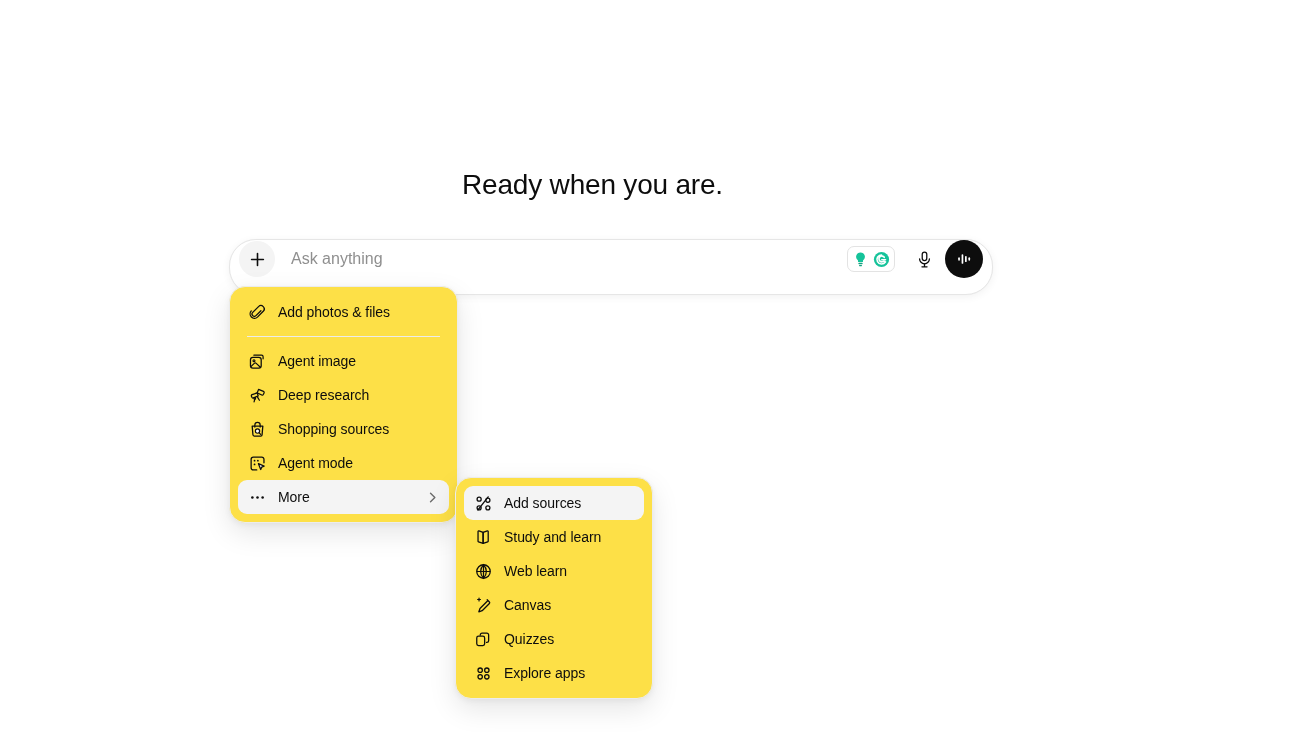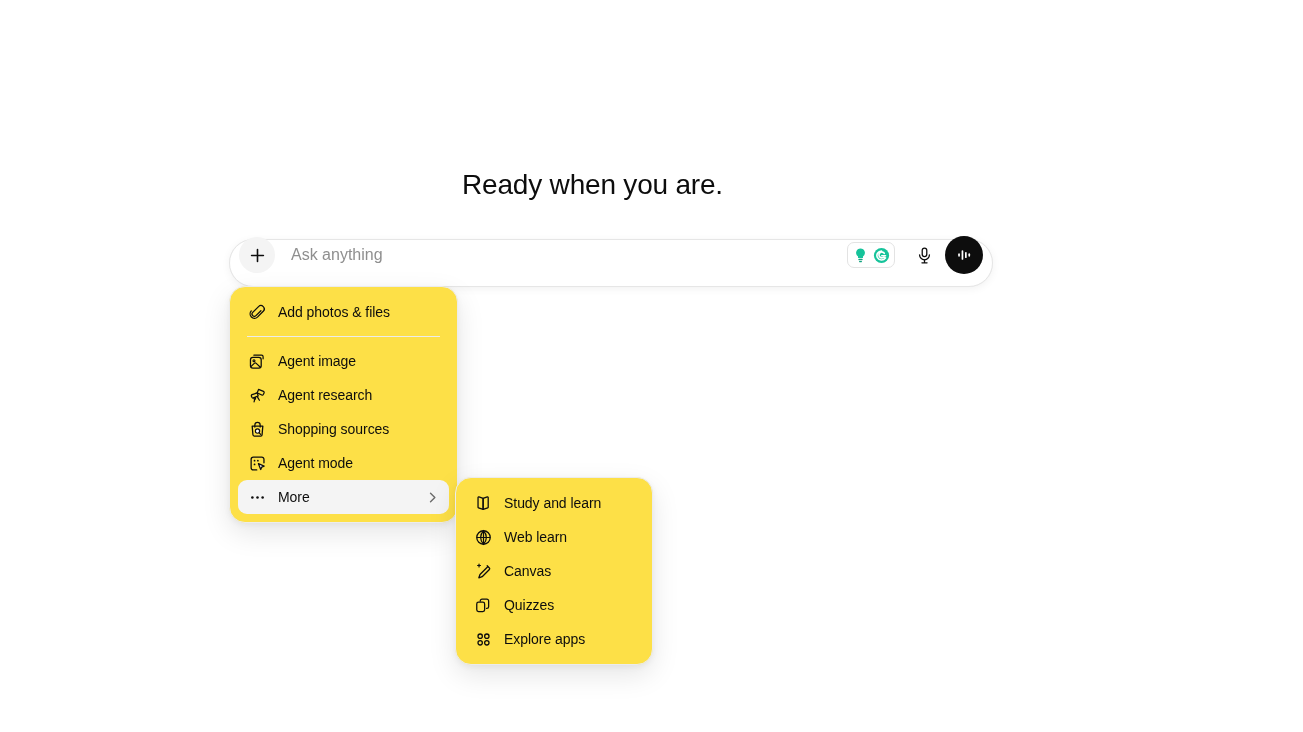--- a/index.html
+++ b/index.html
@@ -30,21 +30,21 @@
     letter-spacing: -0.2px;
     color: #0d0d0d;
   }
 
   
   .composer {
     position: absolute;
     left: 229px;
     top: 239px;
     width: 764px;
-    height: 48px;
+    height: 56px;
     box-sizing: border-box;
     background: #ffffff;
     border: 1px solid #e6e6e6;
     border-radius: 27px;
     box-shadow: 0 2px 8px rgba(0,0,0,0.055), 0 0 1px rgba(0,0,0,0.04);
     display: flex;
     align-items: center;
     padding: 0 9px 16px 9px;
   }
   .plus-btn {
@@ -278,21 +278,21 @@
 
   <div class="menu-item">
     <span class="mi-icon">
       <svg width="19" height="19" viewBox="0 0 20 20" fill="none">
         <path d="M11.1 3.6l5.2 2.1a1.2 1.2 0 0 1 .6 1.6l-.8 1.7a1.2 1.2 0 0 1-1.6.5L9.6 7.3z" stroke="#0d0d0d" stroke-width="1.3" stroke-linejoin="round"></path>
         <path d="M9.6 7.3L4.3 9.1a1.2 1.2 0 0 0-.7 1.6l.5 1.2a1.2 1.2 0 0 0 1.55.6l5.15-2.1z" stroke="#0d0d0d" stroke-width="1.3" stroke-linejoin="round"></path>
         <path d="M7.6 12.1l-1.2 4.6M9.9 11.4l2.1 3.6" stroke="#0d0d0d" stroke-width="1.3" stroke-linecap="round"></path>
         <circle cx="7.1" cy="13.1" r="0.95" stroke="#0d0d0d" stroke-width="1.1"></circle>
       </svg>
     </span>
-    <span class="mi-label">Agent research</span>
+    <span class="mi-label">Deep research</span>
   </div>
 
   <div class="menu-item">
     <span class="mi-icon">
       <svg width="19" height="19" viewBox="0 0 20 20" fill="none">
         <path d="M4.4 6.4h11.2l-.8 9.2a1.4 1.4 0 0 1-1.4 1.3H6.6a1.4 1.4 0 0 1-1.4-1.3z" stroke="#0d0d0d" stroke-width="1.35" stroke-linejoin="round"></path>
         <path d="M7.2 7.4V5.3a2.8 2.8 0 0 1 5.6 0v2.1" stroke="#0d0d0d" stroke-width="1.3" stroke-linecap="round"></path>
         <circle cx="10.0" cy="11.7" r="2.25" stroke="#0d0d0d" stroke-width="1.3" fill="#ffffff"></circle>
         <path d="M11.75 13.5l1.6 1.6" stroke="#0d0d0d" stroke-width="1.3" stroke-linecap="round"></path>
       </svg>
@@ -326,20 +326,32 @@
       <svg width="15" height="15" viewBox="0 0 16 16" fill="none">
         <path d="M5.9 3.4L10.5 8l-4.6 4.6" stroke="#6b6b6b" stroke-width="1.5" stroke-linecap="round" stroke-linejoin="round"></path>
       </svg>
     </span>
   </div>
 
 </div>
 
 <div class="menu menu-sub">
 
+  <div class="menu-item active">
+    <span class="mi-icon">
+      <svg width="19" height="19" viewBox="0 0 20 20" fill="none">
+        <circle cx="5.4" cy="5.4" r="2.15" stroke="#0d0d0d" stroke-width="1.35"></circle>
+        <circle cx="14.6" cy="6.6" r="2.15" stroke="#0d0d0d" stroke-width="1.35"></circle>
+        <circle cx="5.4" cy="14.6" r="2.15" stroke="#0d0d0d" stroke-width="1.35"></circle>
+        <circle cx="14.6" cy="14.6" r="2.15" stroke="#0d0d0d" stroke-width="1.35"></circle>
+        <path d="M14.9 3.0L4.2 16.8" stroke="#0d0d0d" stroke-width="1.35" stroke-linecap="round"></path>
+      </svg>
+    </span>
+    <span class="mi-label">Add sources</span>
+  </div>
 
   <div class="menu-item">
     <span class="mi-icon">
       <svg width="19" height="19" viewBox="0 0 20 20" fill="none">
         <path d="M9.6 4.6L5.2 3.0a.7.7 0 0 0-.95.65v10.2c0 .3.2.58.5.67l4.85 1.75z" stroke="#0d0d0d" stroke-width="1.35" stroke-linejoin="round"></path>
         <path d="M9.6 4.6l4.4-1.6a.7.7 0 0 1 .95.65v10.2c0 .3-.2.58-.5.67L9.6 16.27z" stroke="#0d0d0d" stroke-width="1.35" stroke-linejoin="round"></path>
       </svg>
     </span>
     <span class="mi-label">Study and learn</span>
   </div>

